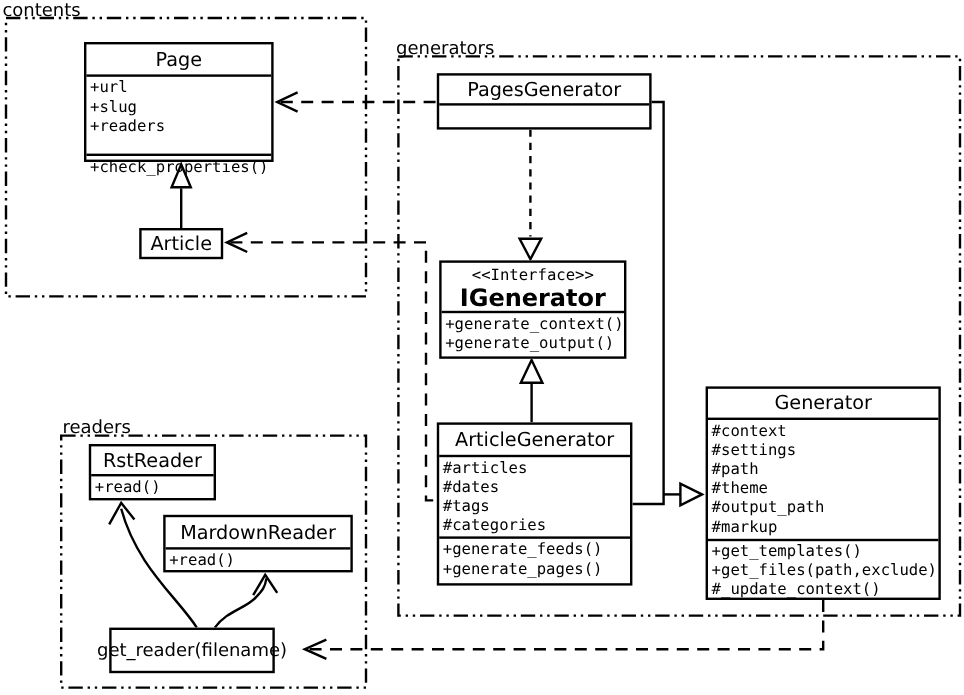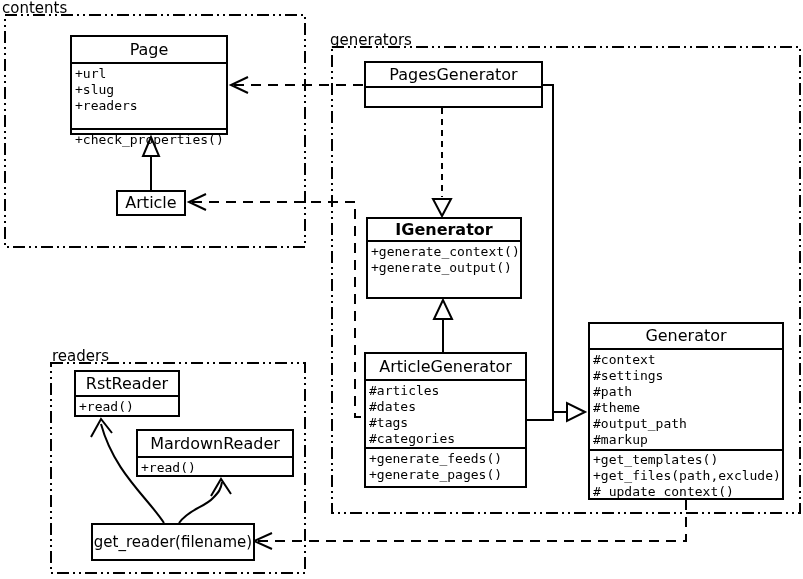--- a/index.html
+++ b/index.html
@@ -22,21 +22,21 @@
   .sec {
     font-family:"DejaVu Sans Mono", monospace; font-size:13px;
     box-sizing:border-box; padding:2px 0 0 3px;
   }
   .sec.divided { border-bottom:2px solid #000; }
   .row { white-space:nowrap; line-height:16px; height:16px; }
   .stereotype {
     font-family:"DejaVu Sans Mono", monospace; font-size:13px;
     text-align:center; line-height:16px; padding-top:3px;
   }
-  .iface-title { font-weight:bold; text-align:center; font-size:16px; line-height:21px; white-space:nowrap; }
+  .iface-title { font-weight:bold; text-align:center; font-size:20px; line-height:21px; white-space:nowrap; }
   .iface-head { border-bottom:2px solid #000; }
   .pkg-label {
     position:absolute; font-size:15px; line-height:15px; white-space:nowrap;
   }
   .plain-box {
     position:absolute; box-sizing:border-box; border:2px solid #000; background:#fff;
     display:flex; align-items:center; justify-content:center;
     font-size:15px; white-space:nowrap;
   }
   svg .pkg  { fill:none; stroke:#000; stroke-width:2; stroke-dasharray:12 4 2 4 2 4; }
@@ -123,20 +123,21 @@
   <div class="cls" style="left:116px; top:190px; width:70px; height:26px">
     <div class="cls-title noborder" style="line-height:22px">Article</div>
   </div>
 
   <div class="cls" style="left:364px; top:61px; width:179px; height:47px">
     <div class="cls-title" style="line-height:23px">PagesGenerator</div>
   </div>
 
   <div class="cls" style="left:366px; top:217px; width:156px; height:82px">
     <div class="iface-head">
+      <div class="stereotype">&lt;&lt;Interface&gt;&gt;</div>
       <div class="iface-title">IGenerator</div>
     </div>
     <div class="sec">
       <div class="row">+generate_context()</div>
       <div class="row">+generate_output()</div>
     </div>
   </div>
 
   <div class="cls" style="left:364px; top:352px; width:163px; height:136px">
     <div class="cls-title" style="line-height:25px">ArticleGenerator</div>
@@ -176,17 +177,17 @@
     </div>
   </div>
 
   <div class="cls" style="left:136px; top:429px; width:158px; height:48px">
     <div class="cls-title" style="line-height:25px">MardownReader</div>
     <div class="sec">
       <div class="row">+read()</div>
     </div>
   </div>
 
-  <div class="plain-box" style="left:91px; top:523px; width:164px; height:38px">
+  <div class="plain-box" style="left:91px; top:523px; width:138px; height:38px">
     <span>get_reader(filename)</span>
   </div>
 
 </div>
 
 </body></html>

